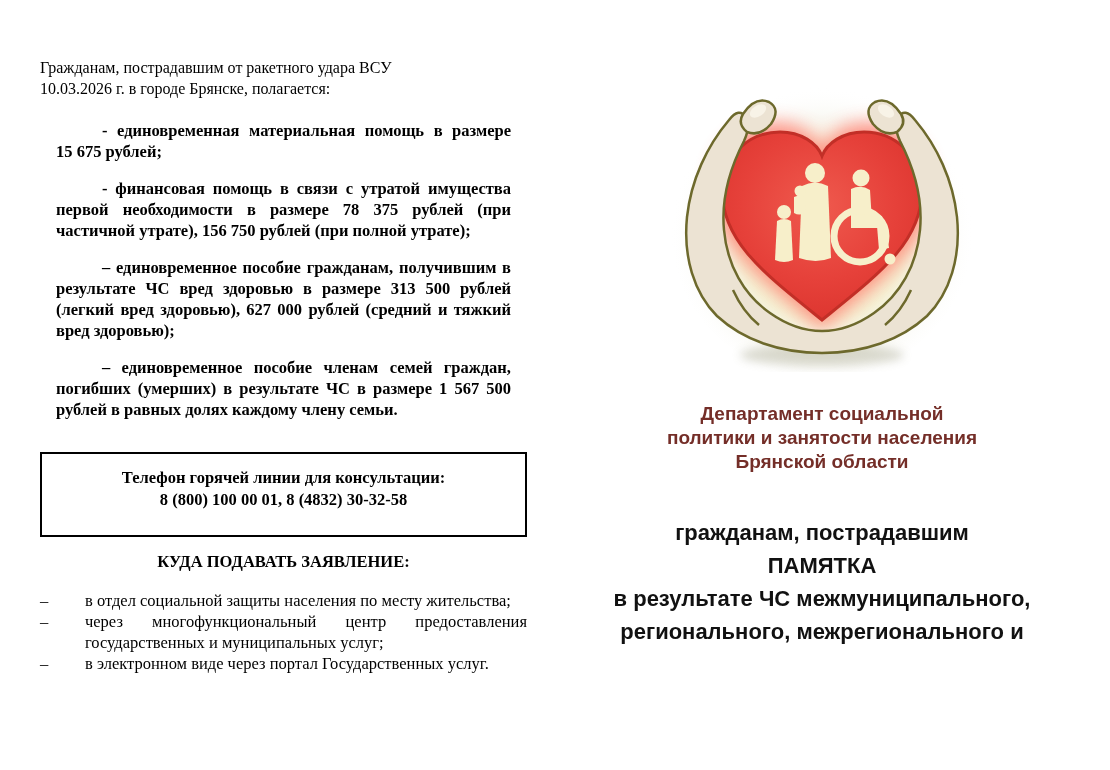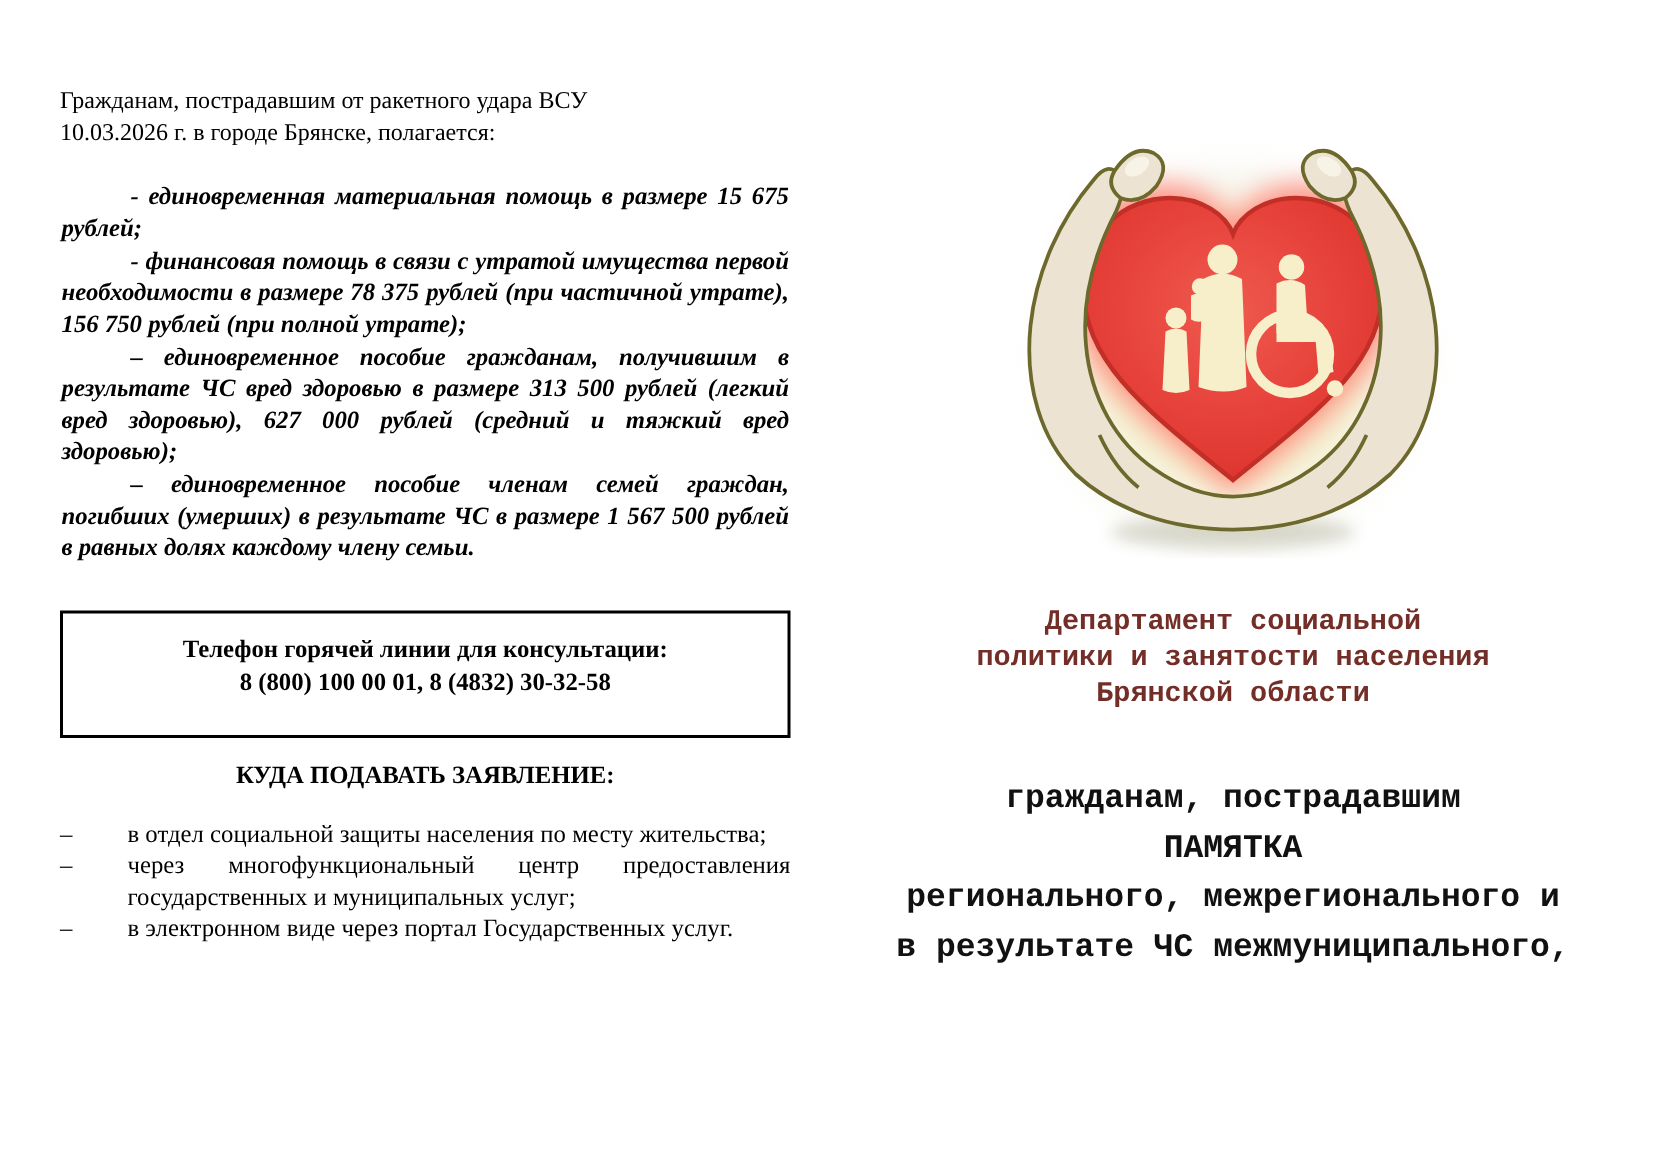--- a/index.html
+++ b/index.html
@@ -7,38 +7,38 @@
     width:1110px;height:770px;background:#ffffff;position:relative;
     font-family:"Liberation Serif", serif;color:#000;overflow:hidden;
   }
   .page{position:absolute;inset:0;background:#ffffff;}
 
   
   .left-col{position:absolute;left:40px;top:57px;width:487px;}
   .doc-title{font-weight:normal;font-size:16px;line-height:21px;}
   .doc-paragraphs{margin-top:21px;}
   .doc-paragraphs p{
-    margin:1px;text-align:justify;text-indent:46px;
-    font-weight:bold;font-size:16.5px;line-height:21px;font-style:italic;
+    margin:16px;text-align:justify;text-indent:46px;
+    font-weight:bold;font-size:16.5px;line-height:21px;
   }
   .hotline-box{
     margin-top:32px;border:2px solid #000;
     padding:13px 10px 24px;text-align:center;
     font-weight:bold;font-size:16.5px;line-height:22px;
   }
   .apply-heading{margin-top:14px;text-align:center;font-weight:bold;font-size:16.5px;line-height:21px;}
   .apply-list{margin-top:18px;}
   .apply-item{display:flex;font-size:16.5px;line-height:21px;font-weight:normal;}
   .apply-item .marker{flex:0 0 45px;width:45px;}
   .apply-item .text{flex:1;text-align:justify;}
 
   
   .right-col{
     position:absolute;left:558px;top:58px;width:528px;text-align:center;
-    font-family:Liberation Mono, monospace;
+    font-family:Liberation Sans, sans-serif;
   }
   .logo-wrap{width:310px;height:310px;margin:4px auto 0;}
   .logo-wrap svg{display:block;width:310px;height:310px;}
   .department{margin-top:30px;font-weight:bold;font-size:19px;line-height:24px;color:#742e28;}
   .memo-title{margin-top:42px;font-weight:bold;font-size:22px;line-height:33px;color:#111111;}
 </style>
 </head>
 <body>
 
 <div class="page">
@@ -157,17 +157,17 @@
 
     <div class="department">
       <div>Департамент социальной</div>
       <div>политики и занятости населения</div>
       <div>Брянской области</div>
     </div>
 
     <div class="memo-title">
       <div>гражданам, пострадавшим</div>
       <div>ПАМЯТКА</div>
+      <div>в результате ЧС межмуниципального,</div>
       <div>регионального, межрегионального и</div>
-      <div>в результате ЧС межмуниципального,</div>
     </div>
   </div>
 </div>
 
 </body></html>

